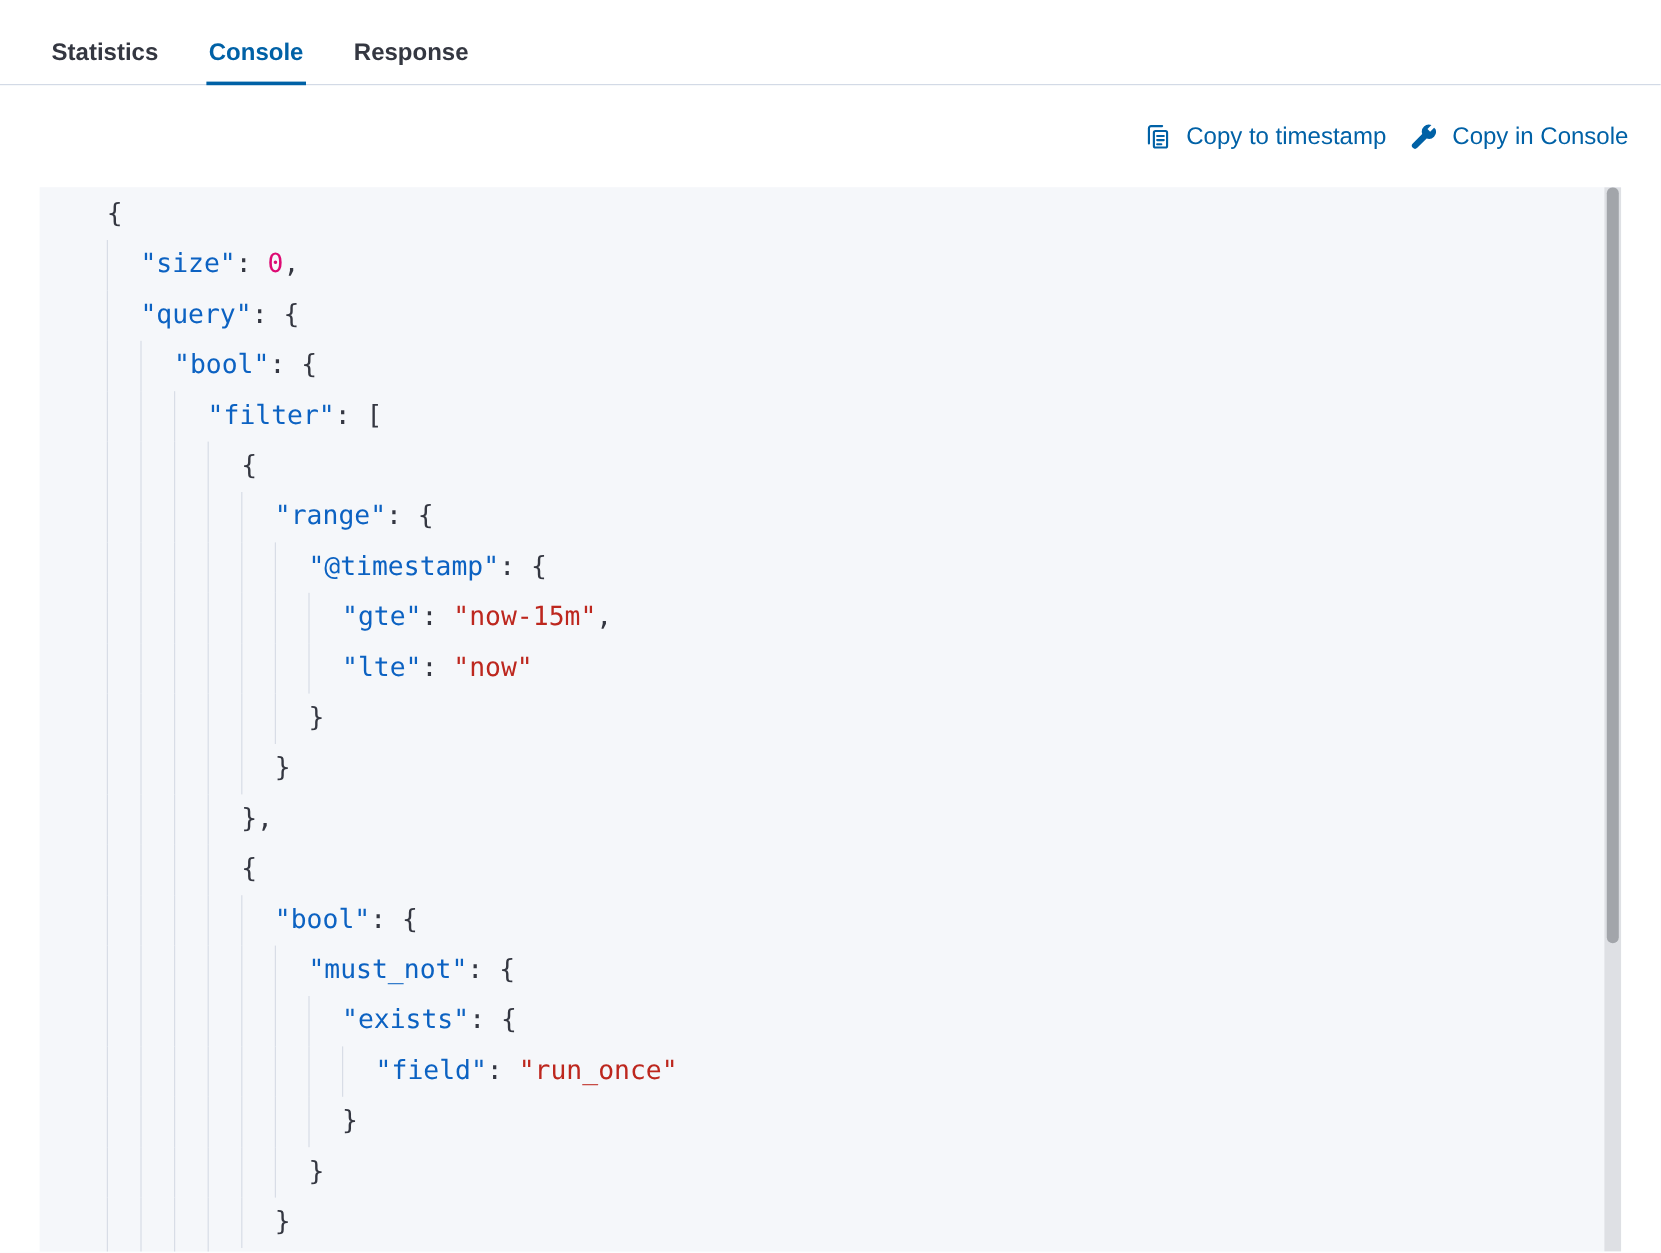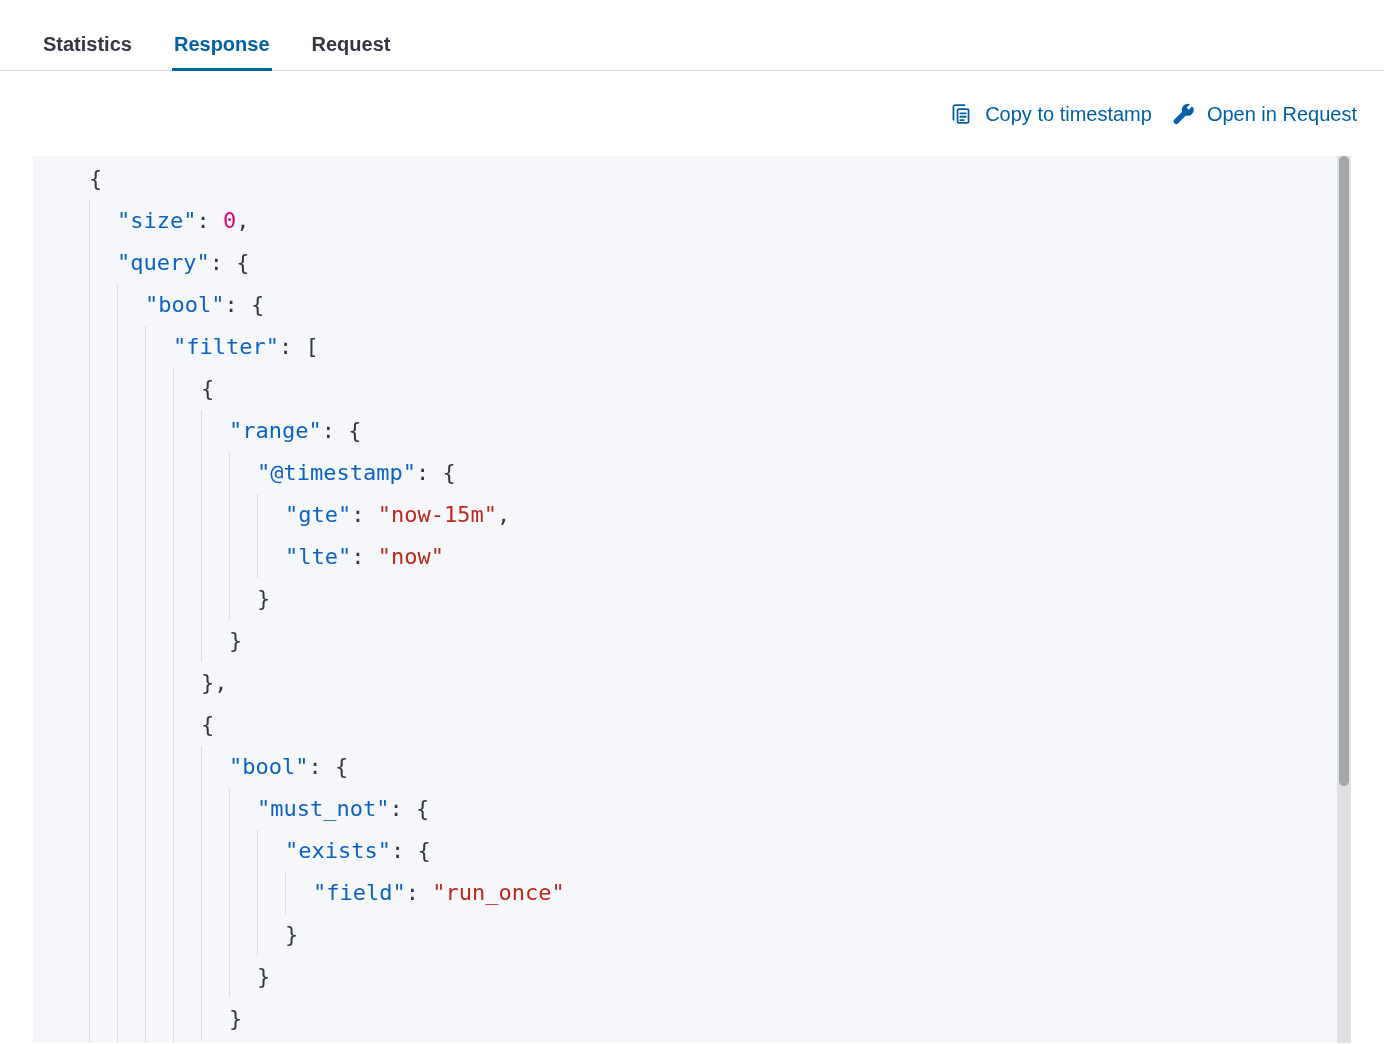--- a/index.html
+++ b/index.html
@@ -99,42 +99,42 @@
     height: 71%;
     border-radius: 6px;
     background: var(--scrollbar-thumb, #a2a5aa);
   }
 </style>
 </head>
 <body>
 
 <div class="tabs-bar">
   <div class="tab">Statistics</div>
-  <div class="tab active">Response</div>
-  <div class="tab">Request</div>
+  <div class="tab active">Console</div>
+  <div class="tab">Response</div>
 </div>
 
 <div class="actions-row">
   <a class="action-link">
     <span>
       <svg width="22" height="22" viewBox="0 0 16 16" fill="none" stroke="currentColor" stroke-width="1.3" stroke-linecap="round" stroke-linejoin="round">
         <path d="M10.5 1.5H3.8A1.3 1.3 0 0 0 2.5 2.8v9.2"></path>
         <rect x="5.5" y="4.5" width="8" height="10" rx="1"></rect>
         <path d="M7.5 7.5h4M7.5 10h4M7.5 12.5h2.5"></path>
       </svg>
     </span>
     <span>Copy to timestamp</span>
   </a>
   <a class="action-link">
     <span>
       <svg width="22" height="22" viewBox="0 0 16 16" fill="currentColor">
         <path d="M14.6 2.5 12.2 4.9 10.6 3.3 13 .9a4.3 4.3 0 0 0-5.6 5.4L1.7 12a1.9 1.9 0 0 0 2.7 2.7l5.7-5.7a4.3 4.3 0 0 0 5.4-5.6z"></path>
       </svg>
     </span>
-    <span>Open in Request</span>
+    <span>Copy in Console</span>
   </a>
 </div>
 
 <div class="code-panel">
   <div class="code-lines">
       <div class="line"><span class="txt" style="padding-left: 0px;"><span class="tok-punct">{</span></span></div>
       <div class="line"><span class="guide" style="left: 0px;"></span><span class="txt" style="padding-left: 28px;"><span class="tok-key">"size"</span><span class="tok-punct">: </span><span class="tok-num">0</span><span class="tok-punct">,</span></span></div>
       <div class="line"><span class="guide" style="left: 0px;"></span><span class="txt" style="padding-left: 28px;"><span class="tok-key">"query"</span><span class="tok-punct">: {</span></span></div>
       <div class="line"><span class="guide" style="left: 0px;"></span><span class="guide" style="left: 28px;"></span><span class="txt" style="padding-left: 56px;"><span class="tok-key">"bool"</span><span class="tok-punct">: {</span></span></div>
       <div class="line"><span class="guide" style="left: 0px;"></span><span class="guide" style="left: 28px;"></span><span class="guide" style="left: 56px;"></span><span class="txt" style="padding-left: 84px;"><span class="tok-key">"filter"</span><span class="tok-punct">: [</span></span></div>

